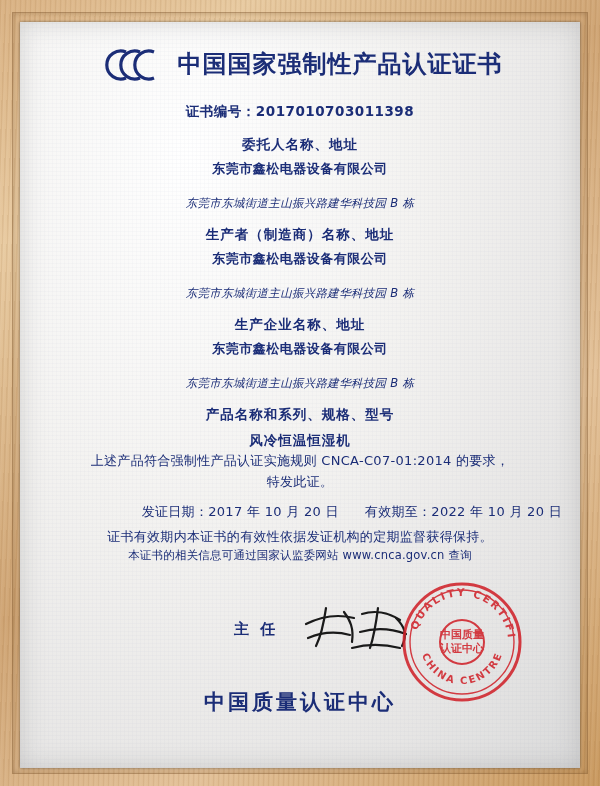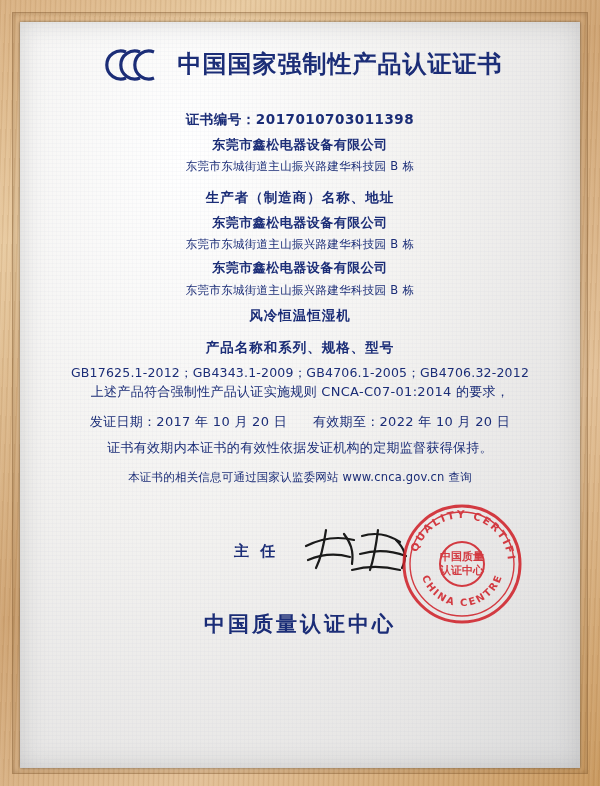--- a/index.html
+++ b/index.html
@@ -95,39 +95,40 @@
 
   
   .line {
     font-family: "DejaVu Sans", "Liberation Sans", sans-serif;
     color: #1b2d77;
     line-height: 1.45;
   }
   .cert-no {
     font-size: 13.5px;
     font-weight: bold;
-    margin-top: 24px;
+    margin-top: 16px;
     letter-spacing: 0.5px;
   }
   .section-label {
     font-size: 13.5px;
     font-weight: bold;
     margin-top: 13px;
     letter-spacing: 1px;
   }
   .org {
     font-size: 13px;
     font-weight: bold;
     margin-top: 6px;
     letter-spacing: 0.5px;
   }
   .addr {
     font-size: 11.5px;
-    margin-top: 4px;
+    margin-top: 16px;
     letter-spacing: 0.3px;
+    font-style: italic;
   }
   .product {
     font-size: 13.5px;
     font-weight: bold;
     margin-top: 7px;
     letter-spacing: 1px;
   }
   .models {
     font-size: 12px;
     margin-top: 7px;
@@ -144,30 +145,30 @@
     line-height: 1.6;
     letter-spacing: 0.3px;
   }
   .statement .second {
     display: block;
   }
   .dates {
     font-size: 13px;
     margin-top: 10px;
     letter-spacing: 0.3px;
+    text-align: right;
   }
   .dates .gap { display: inline-block; width: 26px; }
   .validity {
     font-size: 13px;
     margin-top: 7px;
     letter-spacing: 0.3px;
   }
   .website-note {
     font-size: 11.5px;
-    margin-top: 12px;
     letter-spacing: 0.2px;
   }
 
   
   .sign-band {
     position: relative;
     height: 112px;
     margin-top: 12px;
   }
   .cqc-logo {
@@ -224,37 +225,39 @@
               <path d="M42 10 A14 14 0 1 0 42 36"></path>
               <path d="M56 10 A14 14 0 1 0 56 36"></path>
             </g>
           </svg>
         </div>
         <div class="cert-title">中国国家强制性产品认证证书</div>
       </div>
 
       <div class="line cert-no">证书编号：2017010703011398</div>
 
+      <div class="line section-label">委托人名称、地址</div>
       <div class="line org">东莞市鑫松电器设备有限公司</div>
       <div class="line addr">东莞市东城街道主山振兴路建华科技园 B 栋</div>
 
       <div class="line section-label">生产者（制造商）名称、地址</div>
       <div class="line org">东莞市鑫松电器设备有限公司</div>
       <div class="line addr">东莞市东城街道主山振兴路建华科技园 B 栋</div>
 
+      <div class="line section-label">生产企业名称、地址</div>
       <div class="line org">东莞市鑫松电器设备有限公司</div>
       <div class="line addr">东莞市东城街道主山振兴路建华科技园 B 栋</div>
 
+      <div class="line section-label">产品名称和系列、规格、型号</div>
       <div class="line product">风冷恒温恒湿机</div>
-      <div class="line section-label">产品名称和系列、规格、型号</div>
-
-      <div class="line standards">GB17625.1-2012；GB4343.1-2009；GB4706.1-2005；GB4706.32-2012</div>
+
 
       <div class="line statement">
         <span>上述产品符合强制性产品认证实施规则 CNCA-C07-01:2014 的要求，</span>
+        <span class="second">特发此证。</span>
       </div>
 
       <div class="line dates">
         <span>发证日期：</span><span>2017 年 10 月 20 日</span><span class="gap"></span><span>有效期至：</span><span>2022 年 10 月 20 日</span>
       </div>
 
       <div class="line validity">证书有效期内本证书的有效性依据发证机构的定期监督获得保持。</div>
       <div class="line website-note">本证书的相关信息可通过国家认监委网站 www.cnca.gov.cn 查询</div>
 
       <div class="sign-band">

